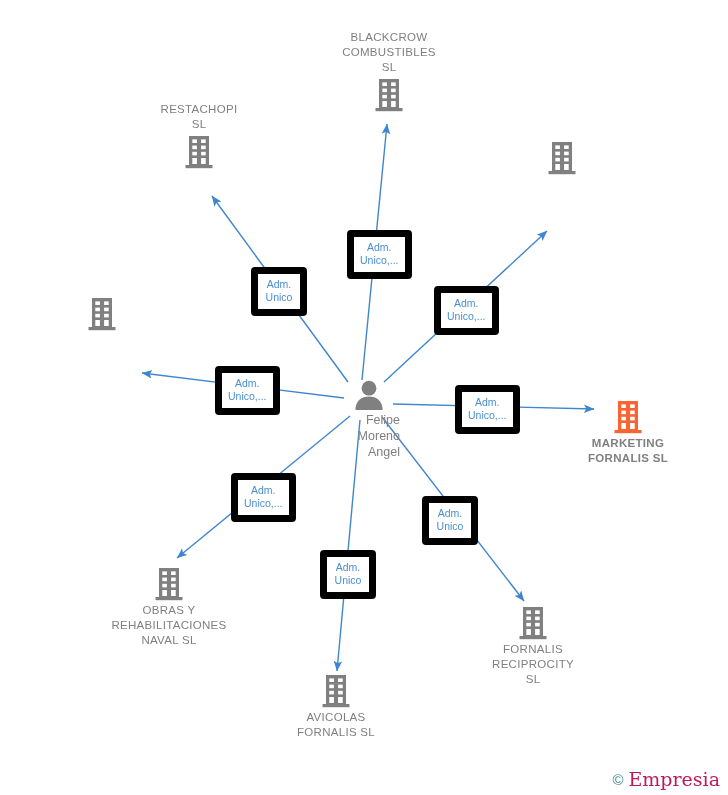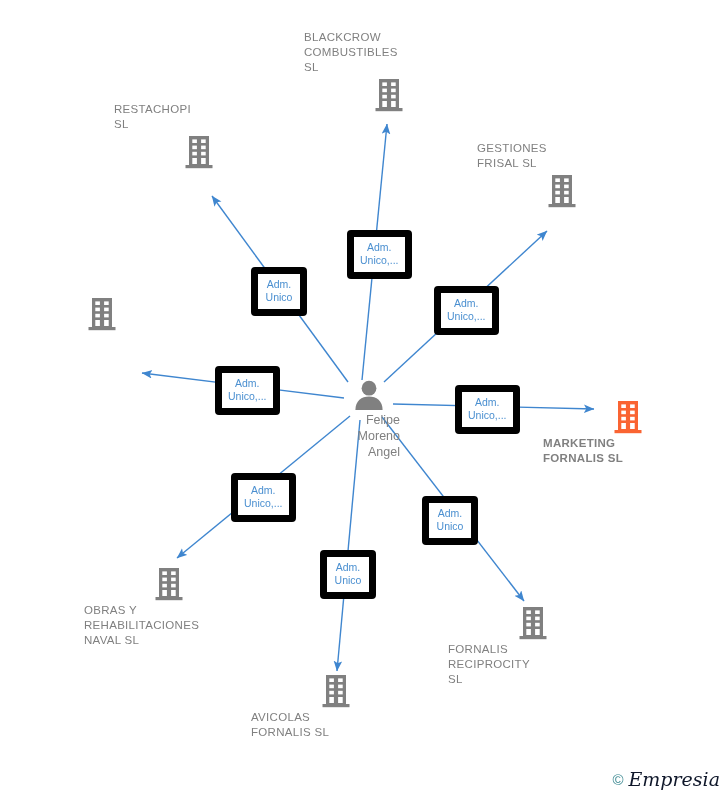--- a/index.html
+++ b/index.html
@@ -22,21 +22,21 @@
     left: 0;
     top: 0;
     width: 728px;
     height: 795px;
     pointer-events: none;
   }
   .node {
     position: absolute;
     width: 170px;
     margin-left: -85px;
-    text-align: left;
+    text-align: center;
     color: #808080;
     font-size: 11.5px;
     line-height: 15px;
     letter-spacing: 0.3px;
   }
   .node .node-label {
     display: block;
     white-space: pre-line;
   }
   .node .node-icon {
@@ -88,23 +88,22 @@
     align-items: center;
     gap: 5px;
     user-select: none;
   }
   .watermark .copy-mark {
     color: #3d8a92;
     font-size: 15px;
     line-height: 15px;
   }
   .watermark .brand {
-    color: #0f172a;
+    color: #be185d;
     font-family: "DejaVu Serif", serif;
-    font-style: italic;
     font-size: 19px;
     line-height: 20px;
   }
 </style>
 </head>
 <body>
 
 <div id="graph-canvas">
 
   <svg class="edge-layer" viewBox="0 0 728 795" xmlns="http://www.w3.org/2000/svg">
@@ -153,22 +152,20 @@
             <rect x="17.1" y="4.4" width="4.6" height="3.6" fill="#ffffff"></rect>
             <rect x="8.3" y="10.6" width="4.6" height="3.6" fill="#ffffff"></rect>
             <rect x="17.1" y="10.6" width="4.6" height="3.6" fill="#ffffff"></rect>
             <rect x="8.3" y="16.8" width="4.6" height="3.6" fill="#ffffff"></rect>
             <rect x="17.1" y="16.8" width="4.6" height="3.6" fill="#ffffff"></rect>
             <rect x="8.3" y="23" width="4.6" height="6" fill="#ffffff"></rect>
             <rect x="17.1" y="23" width="4.6" height="6" fill="#ffffff"></rect>
           </svg></span>
       </div>
       <div class="node label-top" style="left: 562px; top: 141px;">
-        <span class="node-label">GESTIONES
-FRISAL  SL</span>
         <span class="node-icon"><svg viewBox="0 0 30 34" xmlns="http://www.w3.org/2000/svg">
             <rect x="5" y="1" width="20" height="29" fill="#808080"></rect>
             <rect x="1.5" y="30" width="27" height="3.2" fill="#808080"></rect>
             <rect x="8.3" y="4.4" width="4.6" height="3.6" fill="#ffffff"></rect>
             <rect x="17.1" y="4.4" width="4.6" height="3.6" fill="#ffffff"></rect>
             <rect x="8.3" y="10.6" width="4.6" height="3.6" fill="#ffffff"></rect>
             <rect x="17.1" y="10.6" width="4.6" height="3.6" fill="#ffffff"></rect>
             <rect x="8.3" y="16.8" width="4.6" height="3.6" fill="#ffffff"></rect>
             <rect x="17.1" y="16.8" width="4.6" height="3.6" fill="#ffffff"></rect>
             <rect x="8.3" y="23" width="4.6" height="6" fill="#ffffff"></rect>

